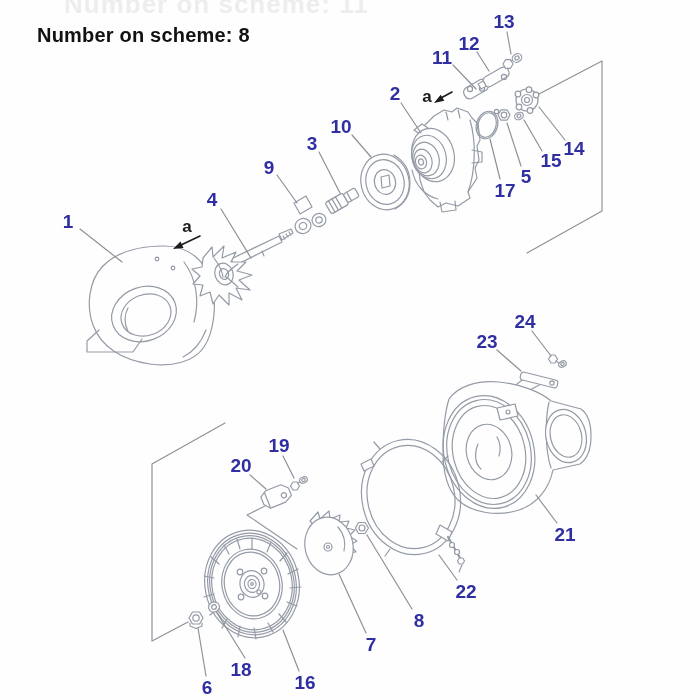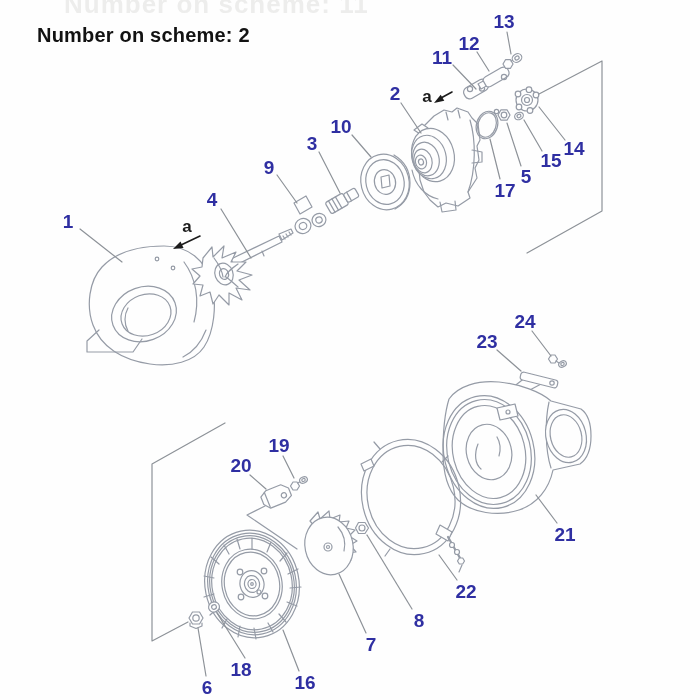--- a/index.html
+++ b/index.html
@@ -15,21 +15,21 @@
     position:absolute;left:37px;top:24px;margin:0;font-size:20px;font-weight:700;
     color:#121212;letter-spacing:0.2px;white-space:nowrap;
   }
   svg.diagram{position:absolute;left:0;top:0;}
 </style>
 </head>
 <body>
 
 <div class="stage">
   <div class="watermark">Number on scheme: 11</div>
-  <h1 class="title">Number on scheme: 2</h1>
+  <h1 class="title">Number on scheme: 8</h1>
 
   <svg class="diagram" width="700" height="700" viewBox="0 0 700 700" fill="none" stroke-linecap="round" stroke-linejoin="round">
 
     <g stroke="#959ba6" stroke-width="1.2">
 
       <g>
         <path fill="#fefefe" d="M 164,246 C 188,246 206,260 212,284 C 217,305 214,332 204,347 C 194,362 172,367 150,364 C 122,360 101,347 93,325 C 86,306 89,281 102,267 C 117,251 141,246 164,246 Z"></path>
         <path d="M 99,330 L 87,341 L 87,352 L 133,352 L 142,339"></path>
         <ellipse cx="144" cy="314" rx="33" ry="27" transform="rotate(-20 144 314)"></ellipse>
         <ellipse cx="146" cy="315" rx="25.5" ry="20.5" transform="rotate(-20 146 315)"></ellipse>

